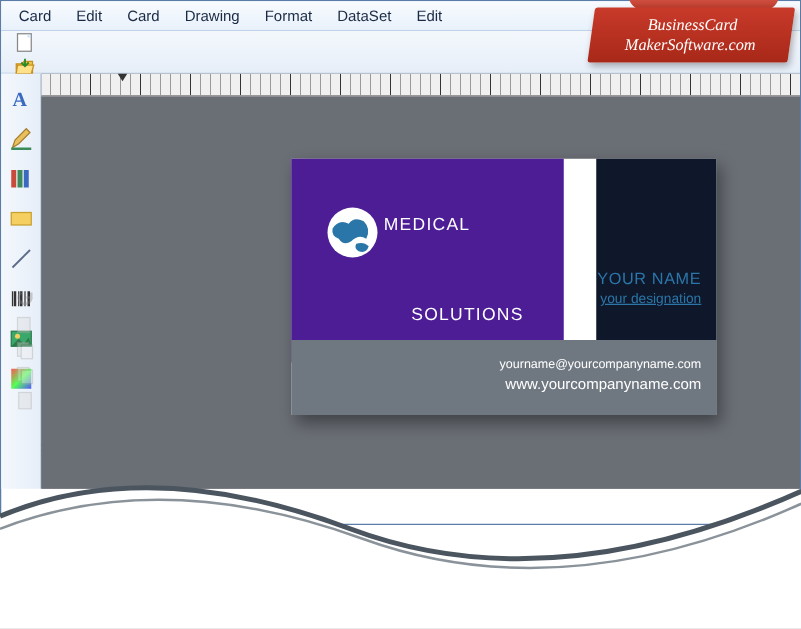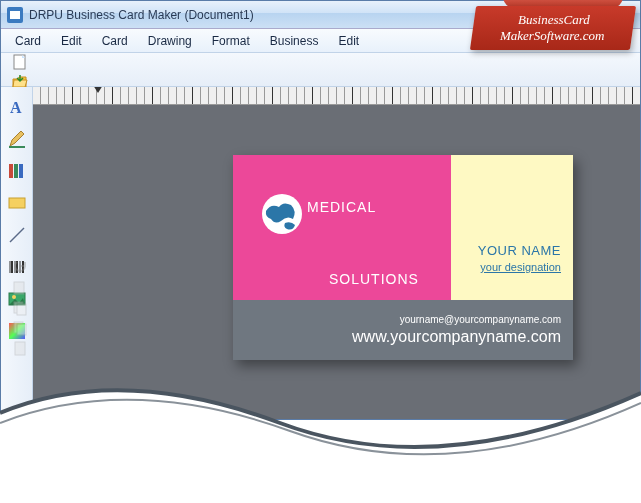--- a/index.html
+++ b/index.html
@@ -23,60 +23,53 @@
   .sidebtn { width: 24px; height: 24px; display: flex; align-items: center; justify-content: center; cursor: default; }
   
   .canvaswrap { flex: 1; position: relative; background: #6a6e75; overflow: hidden; }
   .ruler-h { position: absolute; top: 0; left: 0; right: 0; height: 18px; background: #f0f0f0; border-bottom: 1px solid #999; background-image: repeating-linear-gradient(to right, transparent 0, transparent 7px, #999 7px, #999 8px); z-index: 2; }
   .ruler-h::after { content:""; position:absolute; top:0; bottom:0; left:0; right:0; background-image: repeating-linear-gradient(to right, transparent 0, transparent 39px, #333 39px, #333 40px); }
   .timeline-arrow { position:absolute; top:-2px; left:60px; width:0; height:0; border-left:5px solid transparent; border-right:5px solid transparent; border-top:8px solid #333; z-index:3;}
   
   .canvas { position: absolute; top: 18px; left: 0; right: 0; bottom: 0; background: #6a6e75; }
   
   .card { position: absolute; left: 200px; top: 50px; width: 340px; height: 205px; background: #fff; box-shadow: 4px 6px 12px rgba(0,0,0,0.4); }
-  .card-blue { position: absolute; left: 0; top: 0; width: 218px; height: 163px; background: #ec4899; }
-  .card-white-top { position: absolute; right: 0; top: 0; width: 122px; height: 145px; background: #fef9c3; }
+  .card-blue { position: absolute; left: 0; top: 0; width: 218px; height: 163px; background: #4c1d95; }
+  .card-white-top { position: absolute; right: 0; top: 0; width: 96px; height: 145px; background: #0f172a; }
   .card-bottom { position: absolute; left: 0; right: 0; bottom: 0; height: 60px; background: #6f7780; }
   
   .globe { position: absolute; left: 28px; top: 38px; width: 42px; height: 42px; }
   .card-blue .t1 { position: absolute; left: 74px; top: 44px; color: #fff; font-size: 14px; letter-spacing: 1px; }
   .card-blue .t2 { position: absolute; left: 96px; top: 76px; color: #fff; font-size: 14px; letter-spacing: 1px; margin-top: 40px; }
   
   .card-white-top .n1 { position: absolute; right: 12px; top: 88px; color: #2b76a8; font-size: 13px; text-align: right; letter-spacing: 0.5px;}
   .card-white-top .n2 { position: absolute; right: 12px; top: 106px; color: #2b76a8; font-size: 11px; text-align: right; text-decoration: underline; }
   
   .card-bottom .e1 { position: absolute; right: 12px; top: 14px; color: #fff; font-size: 10px; text-align: right; }
-  .card-bottom .e2 { position: absolute; right: 12px; top: 28px; color: #fff; font-size: 16px; text-align: right; margin-left: 48px; }
+  .card-bottom .e2 { position: absolute; right: 12px; top: 28px; color: #fff; font-size: 12px; text-align: right; margin-left: 48px; }
   
   .ribbon { position: absolute; top: -4px; right: 8px; width: 170px; height: 66px; z-index: 10; }
   .ribbon-body { position: absolute; top: 10px; left: 10px; right: 0; height: 44px; background: linear-gradient(to bottom, #c83a2a, #a82818); transform: skewX(-8deg); border-radius: 2px; display: flex; flex-direction: column; align-items: center; justify-content: center; box-shadow: 2px 3px 6px rgba(0,0,0,0.3);}
   .ribbon-body span { color: #fff; font-family: "Comic Sans MS", cursive; font-size: 13px; font-style: italic; transform: skewX(8deg); }
   .ribbon-top { position:absolute; top:0; left:40px; right:10px; height:12px; background: linear-gradient(to bottom,#d85a4a,#b83828); border-radius: 2px 2px 40px 40px;}
   
   .wave { position: absolute; bottom: 0; left: 0; width: 641px; height: 130px; z-index: 5; pointer-events: none;}
 </style>
 </head>
 <body>
 
 <div class="window">
-  <div class="titlebar">
-    <svg class="appicon" viewBox="0 0 16 16">
-        <rect width="16" height="16" rx="2" fill="#3a7ac0"></rect>
-        <rect x="3" y="4" width="10" height="8" fill="#fff"></rect>
-      </svg>
-    <span class="title">DRPU Business Card Maker (Document1)</span>
-  </div>
 
   <div class="menubar">
     <div class="menuitem">Card</div>
     <div class="menuitem">Edit</div>
     <div class="menuitem">Card</div>
     <div class="menuitem">Drawing</div>
     <div class="menuitem">Format</div>
-    <div class="menuitem">Business</div>
+    <div class="menuitem">DataSet</div>
     <div class="menuitem">Edit</div>
   </div>
 
   <div class="toolbar">
     <div class="tbtn">
         <svg width="18" height="18" viewBox="0 0 18 18">
           <rect x="3" y="2" width="11" height="14" fill="#fff" stroke="#888"></rect>
           <path d="M11 2 L14 5 L11 5 Z" fill="#cce5ff"></path>
         </svg>
       </div>

